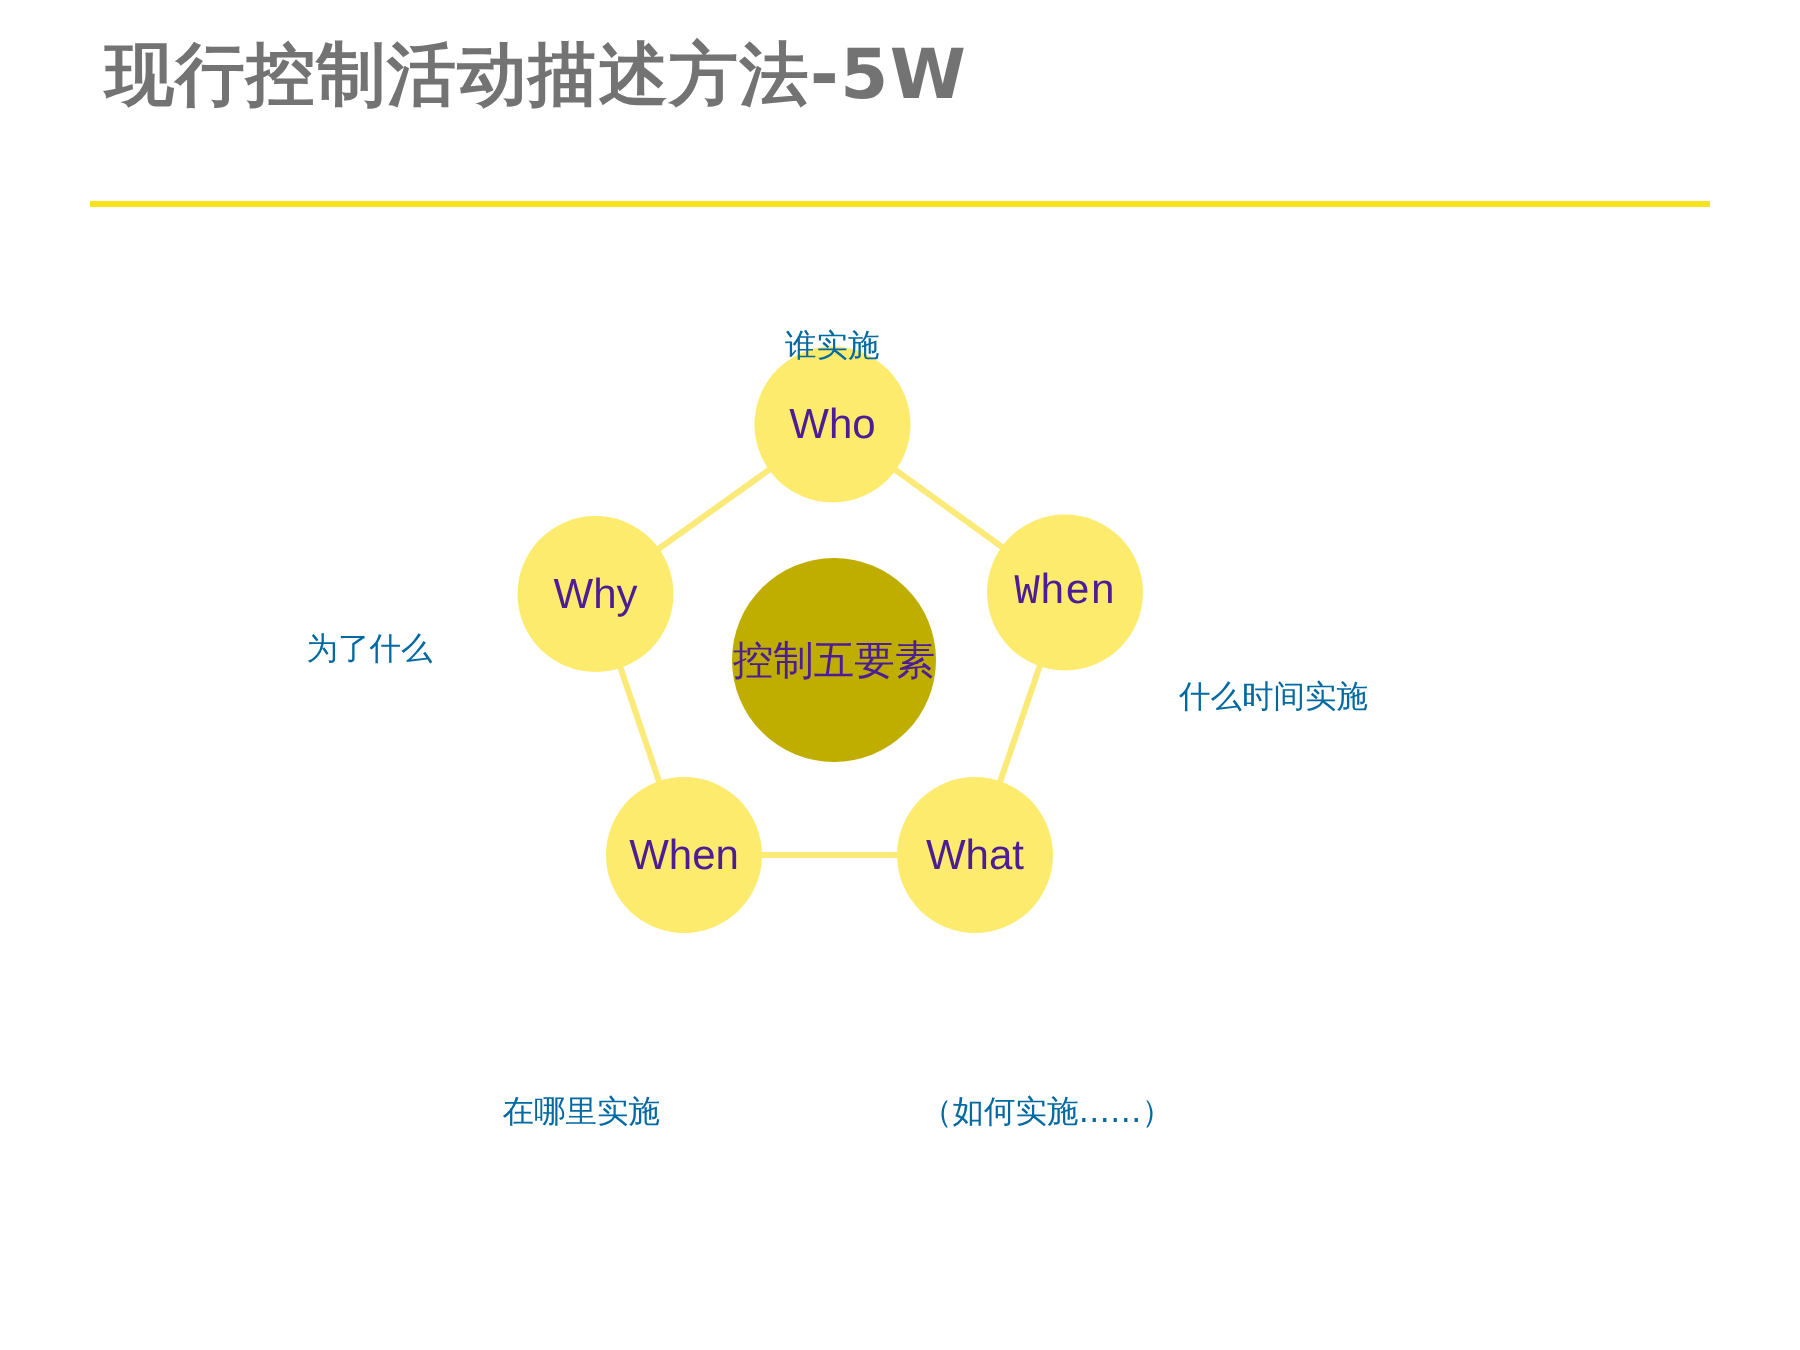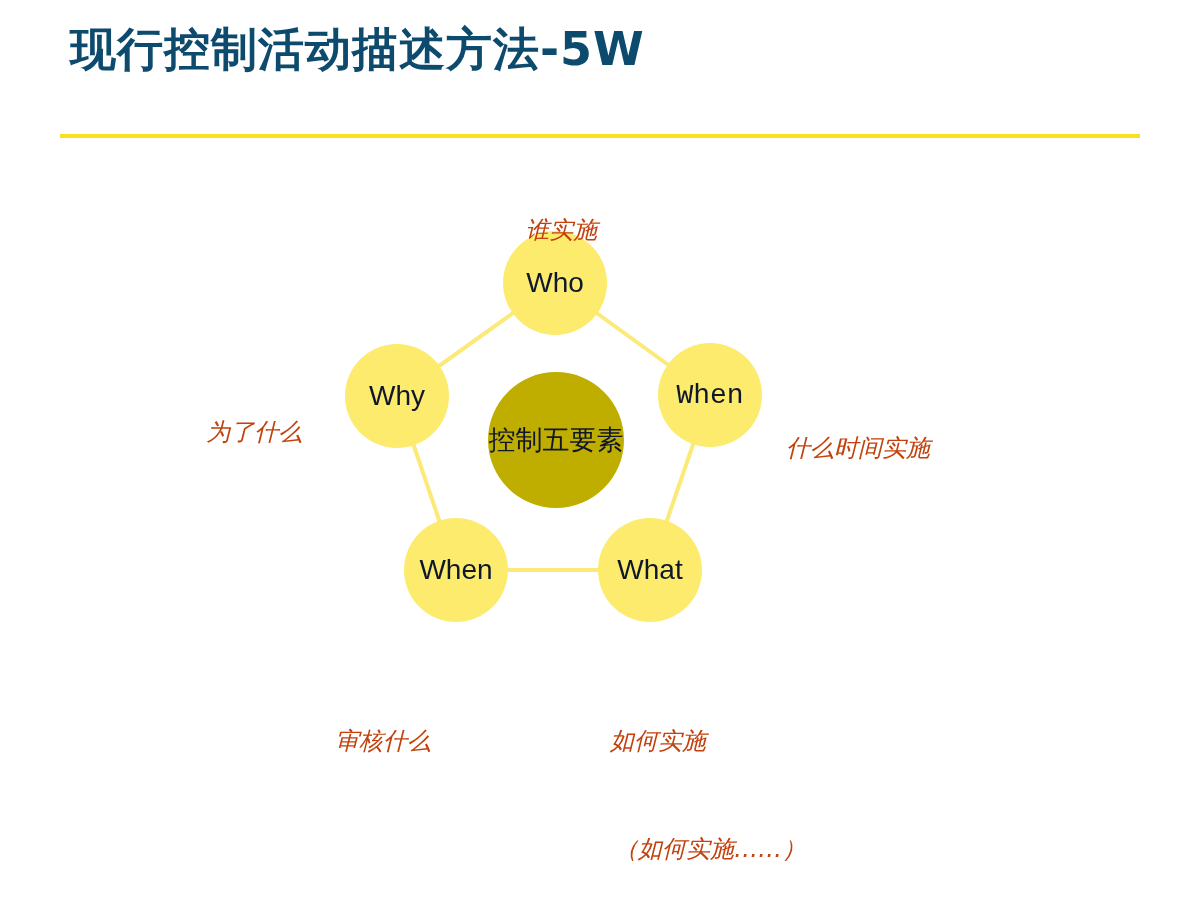--- a/index.html
+++ b/index.html
@@ -5,37 +5,36 @@
     html, body { margin: 0; padding: 0; }
     body {
       width: 1200px; height: 900px; background: #ffffff;
       position: relative; overflow: hidden;
       font-family: "DejaVu Sans", "Liberation Sans", sans-serif;
       color: #111111;
     }
     .title {
       position: absolute; left: 70px; top: 14px;
       font-size: 46px; font-weight: bold; letter-spacing: 1px;
-      line-height: 70px; color: #0c4a6e;
+      line-height: 70px; color: #737373;
     }
     .divider {
       position: absolute; left: 60px; top: 134px; width: 1080px; height: 4px;
     }
     svg.links { position: absolute; left: 0; top: 0; }
     .node {
       position: absolute; border-radius: 50%;
       display: flex; align-items: center; justify-content: center;
-      text-align: center; font-size: 28px; color: #0f172a;
+      text-align: center; font-size: 28px; color: #4c1d95;
       font-family: "Liberation Sans", "DejaVu Sans", sans-serif;
     }
     .node.center { font-size: 27px; line-height: 36px; flex-direction: row; }
     .label {
-      position: absolute; font-size: 24px; line-height: 36px; white-space: pre;
-      color: #c2410c;
-      font-style: italic;
+      position: absolute; font-size: 21px; line-height: 36px; white-space: pre;
+      color: #0369a1;
     }
   </style>
 </head>
 <body>
 
 <div class="title">现行控制活动描述方法-5W</div>
 <div class="divider" style="background:#f7e31d;"></div>
 
 <svg class="links" width="1200" height="900">
   <g stroke="#fbe978" stroke-width="4" fill="none">
@@ -55,37 +54,36 @@
 <div class="node" style="left:503px; top:231px; width:104px; height:104px; background:#fdeb6e;">
   <span>Who</span>
 </div>
 <div class="label" style="left:510px; top:176px;">
   <span>谁实施</span>
 </div>
 
 <div class="node" style="left:658px; top:343px; width:104px; height:104px; background:#fdeb6e;font-family:Liberation Mono, monospace;">
   <span>When</span>
 </div>
-<div class="label" style="left:786px; top:358px;">
+<div class="label" style="left:786px; top:374px;">
   <div>什么时间实施</div>
 </div>
 
 <div class="node" style="left:598px; top:518px; width:104px; height:104px; background:#fdeb6e;">
   <span>What</span>
 </div>
 <div class="label" style="left:610px; top:651px;">
-  <div>如何实施</div>
   <div style="margin-left:4px;">（如何实施……）</div>
 </div>
 
 <div class="node" style="left:404px; top:518px; width:104px; height:104px; background:#fdeb6e;">
   <span>When</span>
 </div>
 <div class="label" style="left:335px; top:651px;">
-  <div>审核什么</div>
+  <div>在哪里实施</div>
 </div>
 
 <div class="node" style="left:345px; top:344px; width:104px; height:104px; background:#fdeb6e;">
   <span>Why</span>
 </div>
 <div class="label" style="left:191px; top:378px;">
   <span>为了什么</span>
 </div>
 
 </body></html>

